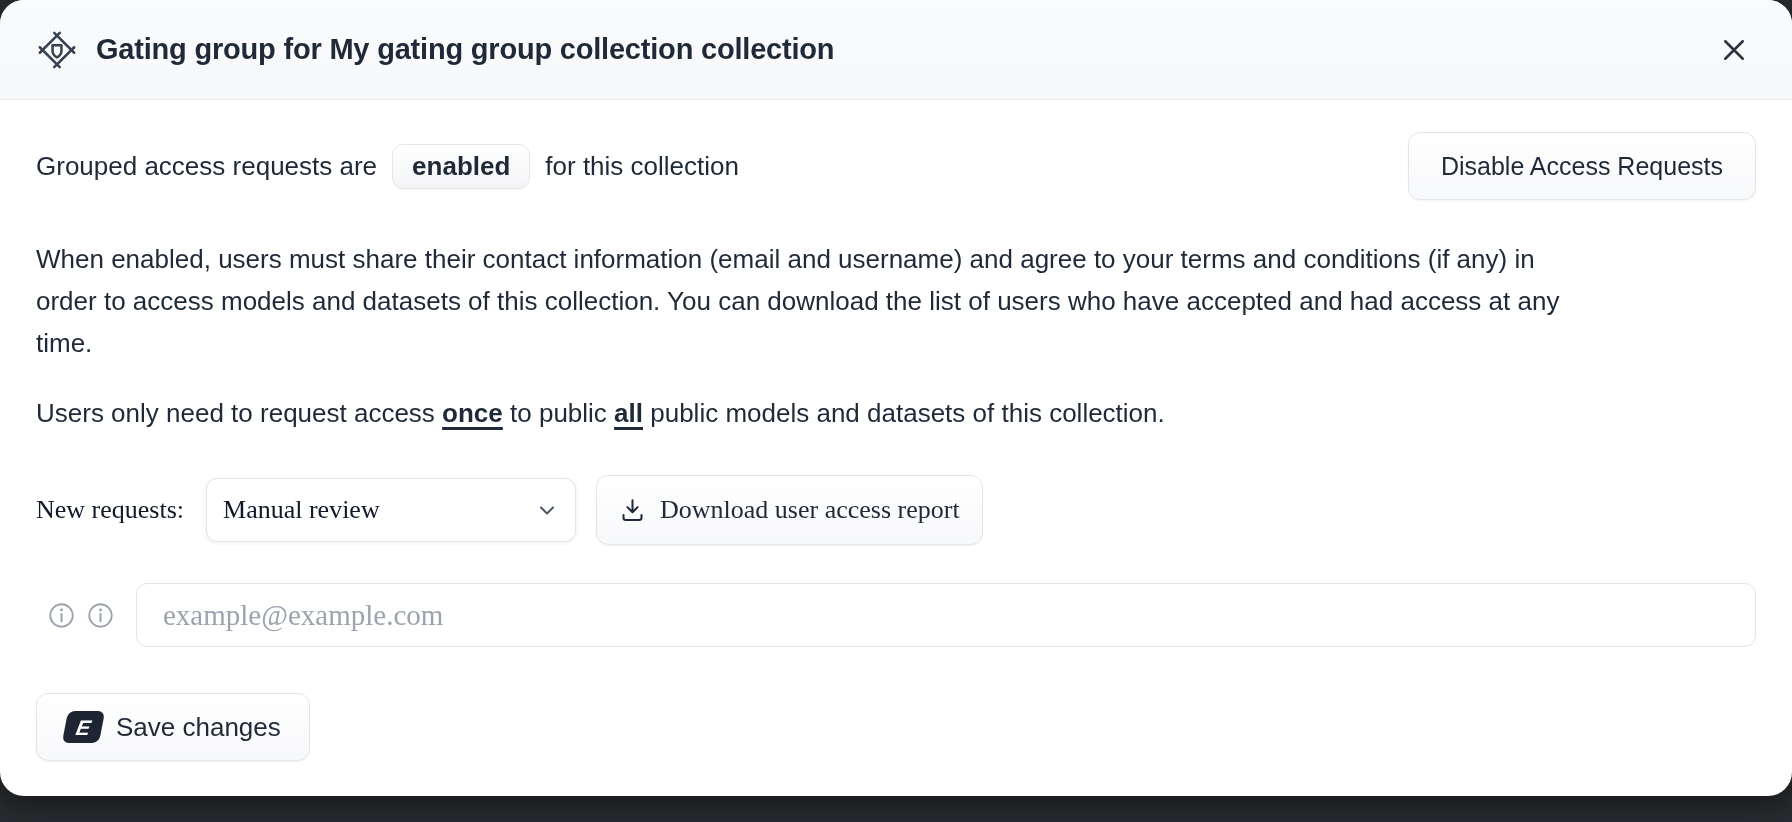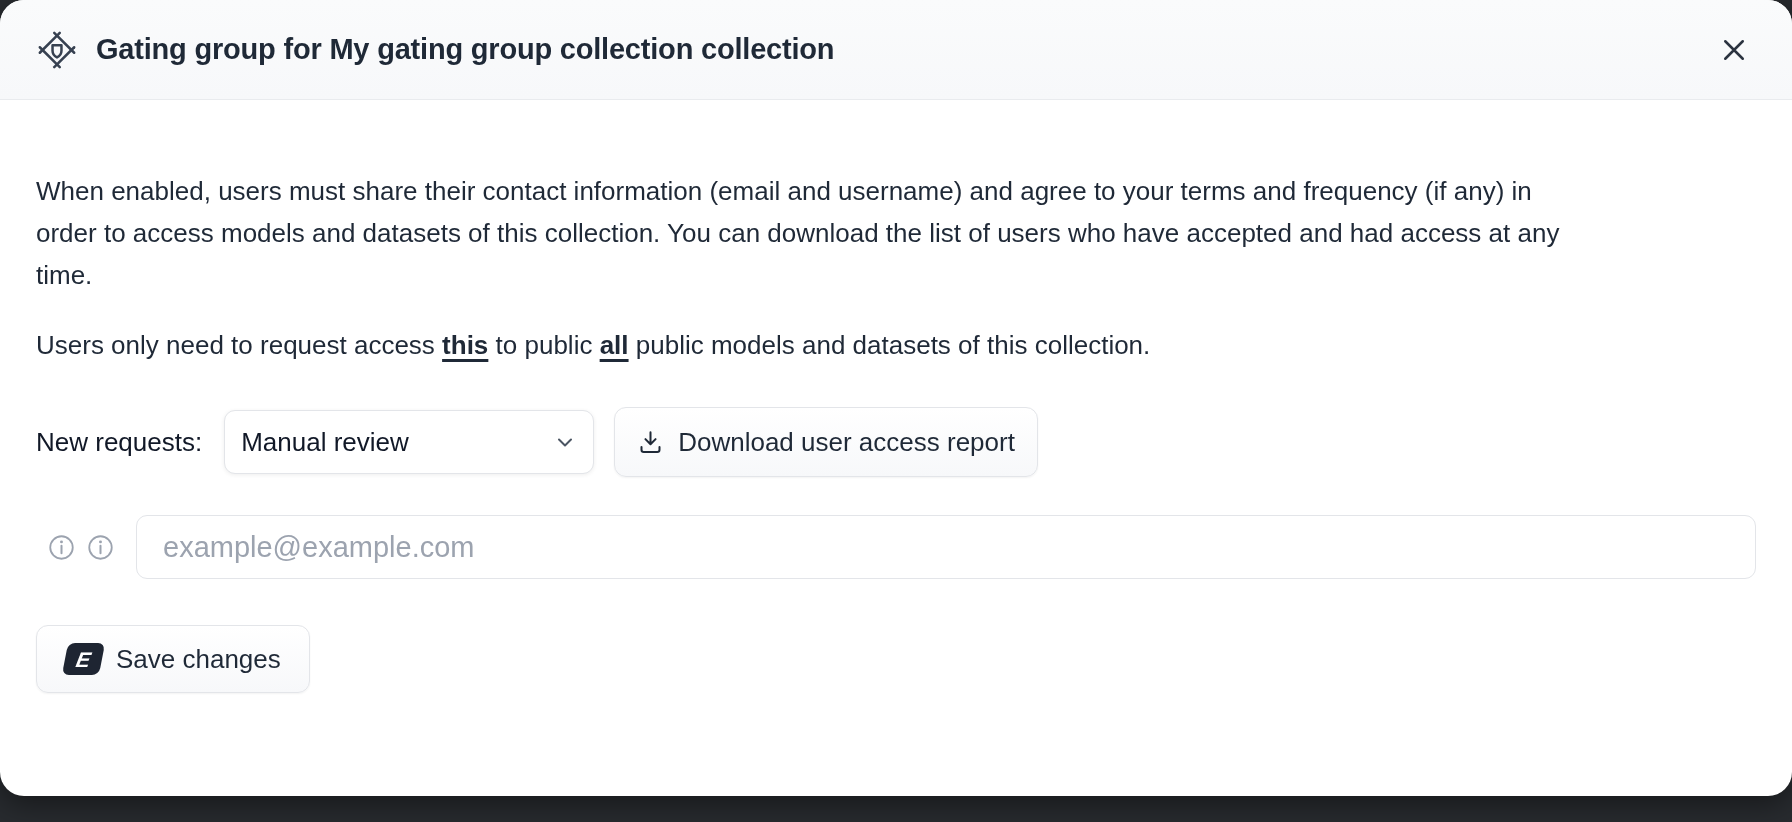--- a/index.html
+++ b/index.html
@@ -76,21 +76,21 @@
     margin-top: 34px;
     font-size: 26px; color: #1f2937;
   }
   .note b {
     font-weight: 700;
     text-decoration: underline;
     text-decoration-thickness: 3px;
     text-underline-offset: 5px;
   }
   .row-requests, .row-notifications {
-    display: flex; align-items: center;
+    display: flex; align-items: center; font-family: Liberation Serif, serif;
   }
   .row-requests { margin-top: 46px; }
   .row-notifications { margin-top: 38px; }
   .field-label {
     font-size: 26px; color: #111827;
     white-space: nowrap;
   }
   .select {
     display: inline-flex; align-items: center; justify-content: space-between;
     height: 64px;
@@ -148,24 +148,32 @@
       <span style="display:flex">
         <svg width="30" height="30" viewBox="0 0 24 24" fill="none" stroke="#2b3340" stroke-width="2" stroke-linecap="round">
           <path d="M5 5 L19 19 M19 5 L5 19"></path>
         </svg>
       </span>
     </button>
   </div>
 
   <div class="modal-body">
 
-
-    <p class="description">When enabled, users must share their contact information (email and username) and agree to your terms and frequency (if any) in order to access models and datasets of this collection. You can download the list of users who have accepted and had access at any time.</p>
-
-    <p class="note"><span>Users only need to request access </span><b>this</b><span> to public </span><b>all</b><span> public models and datasets of this collection.</span></p>
+    <div class="row-status">
+      <span class="status-text">
+        <span>Grouped access requests are</span>
+        <span class="badge">enabled</span>
+        <span>for this collection</span>
+      </span>
+      <button class="btn btn-disable">Disable Access Requests</button>
+    </div>
+
+    <p class="description">When enabled, users must share their contact information (email and username) and agree to your terms and conditions (if any) in order to access models and datasets of this collection. You can download the list of users who have accepted and had access at any time.</p>
+
+    <p class="note"><span>Users only need to request access </span><b>once</b><span> to public </span><b>all</b><span> public models and datasets of this collection.</span></p>
 
     <div class="row-requests">
       <span class="field-label">New requests:</span>
       <div class="select select-requests">
         <span>Manual review</span>
         <span style="display:flex">
           <svg width="24" height="24" viewBox="0 0 24 24" fill="none" stroke="#4b5563" stroke-width="2" stroke-linecap="round" stroke-linejoin="round">
               <path d="M6 9.5 L12 15.5 L18 9.5"></path>
             </svg>
         </span>

